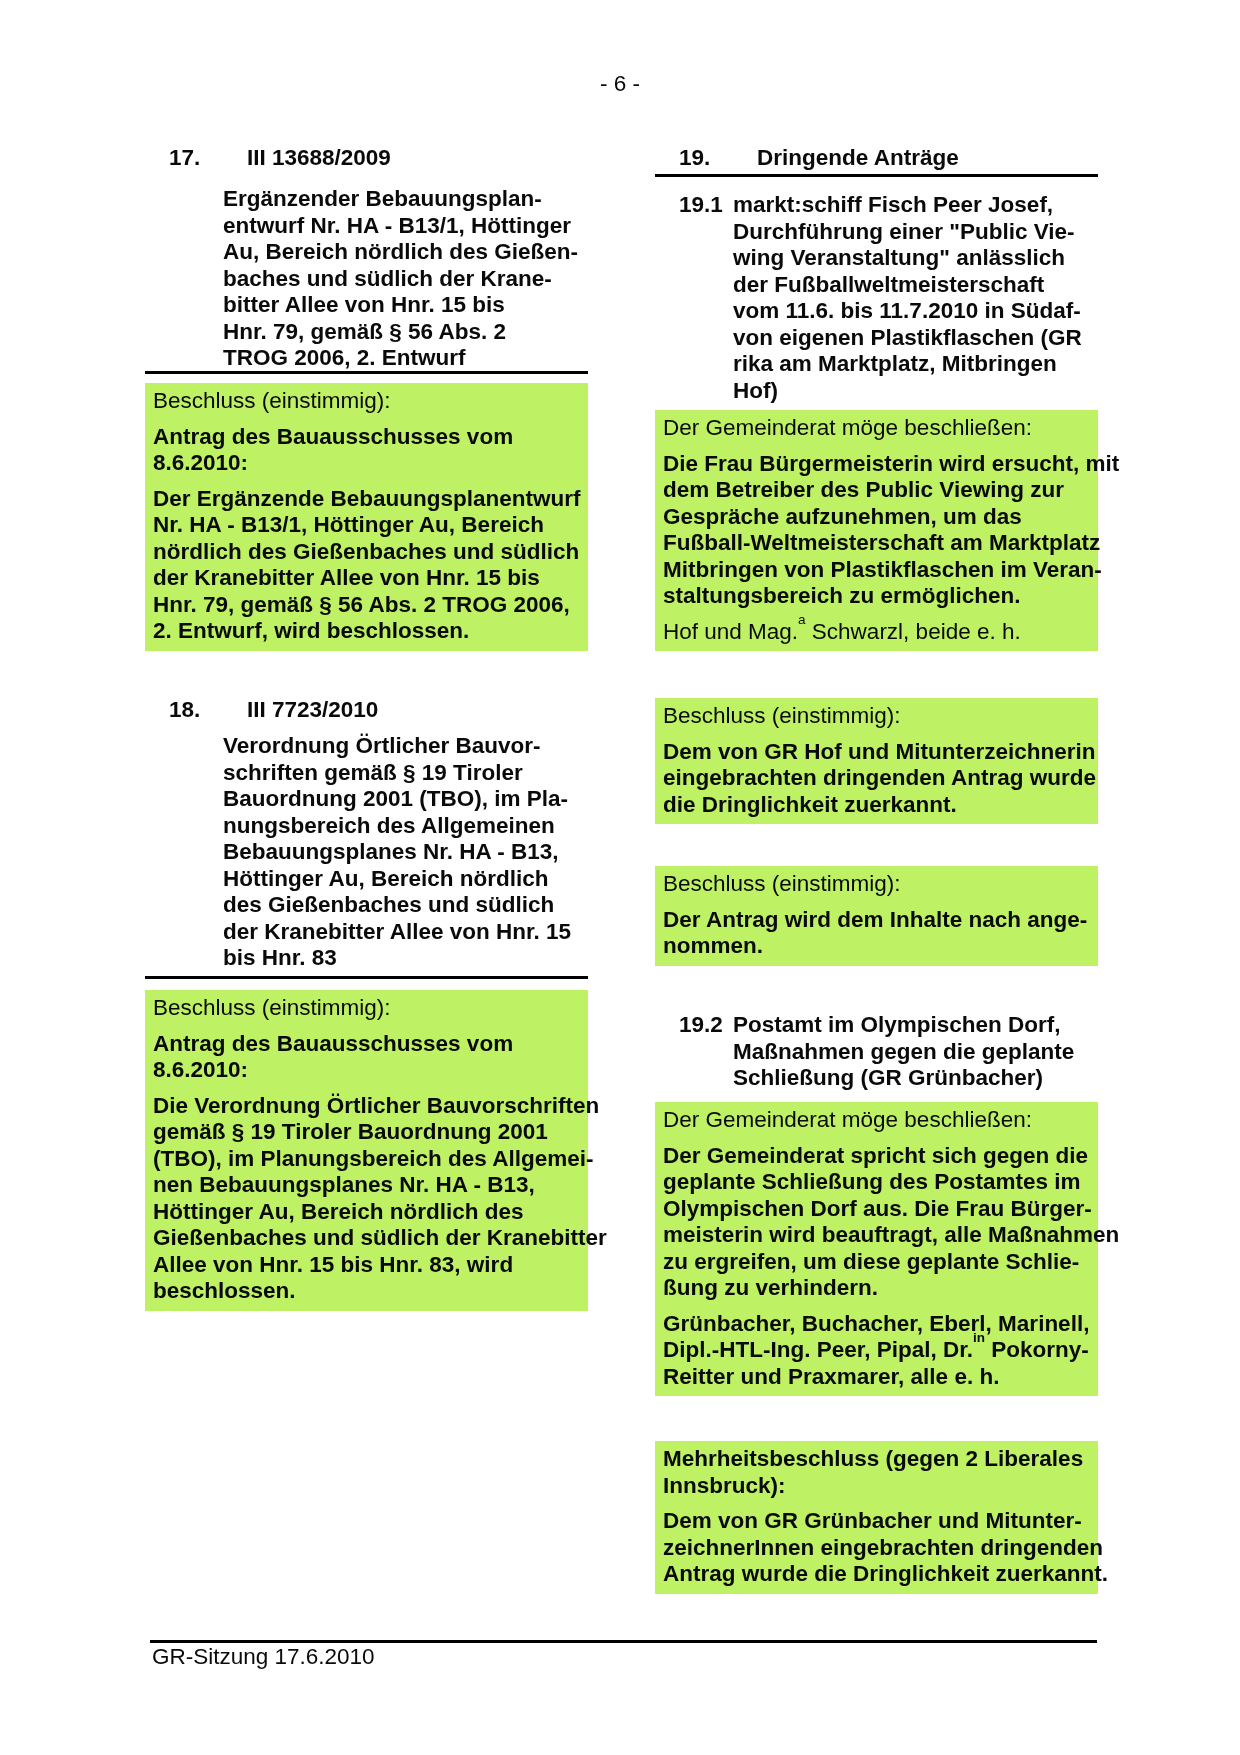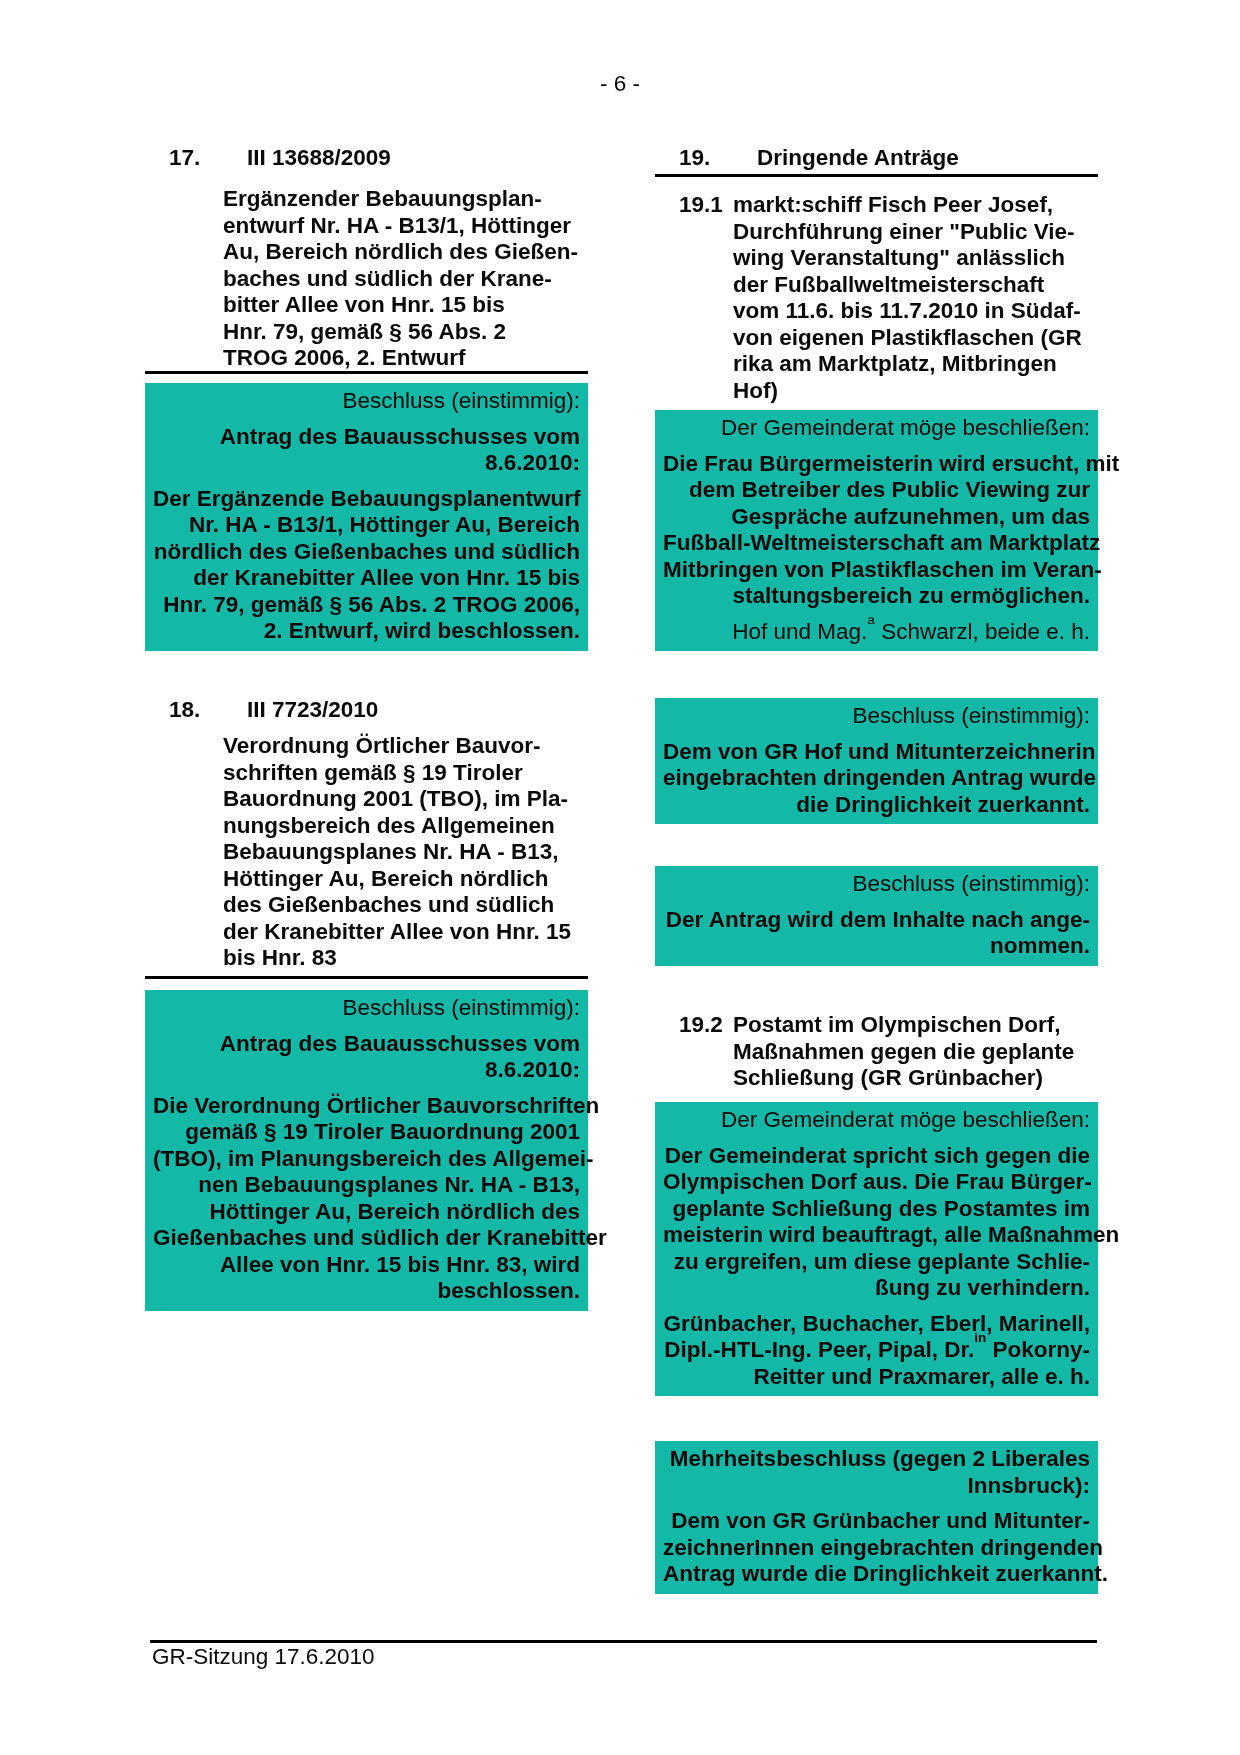--- a/index.html
+++ b/index.html
@@ -6,21 +6,21 @@
   .page{position:relative;width:1240px;height:1755px;background:#ffffff;overflow:hidden;
         font-family:"Liberation Sans","DejaVu Sans",sans-serif;color:#0a0a0a;
         font-size:22.5px;line-height:26.5px;}
   .abs{position:absolute;}
   .pagenum{position:absolute;top:71px;left:0;width:1240px;text-align:center;}
   .head{font-weight:bold;white-space:nowrap;margin-left:24px;}
   .head .num{display:inline-block;width:78px;}
   .titleblock{font-weight:bold;}
   .titleblock .tl{white-space:nowrap;}
   .rule{height:3px;background:#000000;}
-  .box{background:#14b8a6;box-sizing:border-box;padding:5px 8px 6px 8px;text-align:right;}
+  .box{background:#bef264;box-sizing:border-box;padding:5px 8px 6px 8px;}
   .box p{margin:0;}
   .box p + p{margin-top:9px;}
   .box .ln{display:block;white-space:nowrap;font-weight:bold;}
   .bh{white-space:nowrap;}
   sup{font-size:60%;line-height:0;position:relative;top:-0.45em;}
   .footer-rule{position:absolute;left:150px;top:1640px;width:947px;height:3px;background:#000000;}
   .footer-text{position:absolute;left:152px;top:1644px;white-space:nowrap;}
 </style>
 </head>
 <body>
@@ -153,22 +153,22 @@
   <div class="abs titleblock" style="left:733px;top:1012px;width:365px">
     <div class="tl">Postamt im Olympischen Dorf,</div>
     <div class="tl">Maßnahmen gegen die geplante</div>
     <div class="tl">Schließung (GR Grünbacher)</div>
   </div>
 
   <div class="abs box" style="left:655px;top:1102px;width:443px">
     <p class="bh">Der Gemeinderat möge beschließen:</p>
     <p>
       <span class="ln">Der Gemeinderat spricht sich gegen die</span>
+      <span class="ln">geplante Schließung des Postamtes im</span>
       <span class="ln">Olympischen Dorf aus. Die Frau Bürger-</span>
-      <span class="ln">geplante Schließung des Postamtes im</span>
       <span class="ln">meisterin wird beauftragt, alle Maßnahmen</span>
       <span class="ln">zu ergreifen, um diese geplante Schlie-</span>
       <span class="ln">ßung zu verhindern.</span>
     </p>
     <p>
       <span class="ln">Grünbacher, Buchacher, Eberl, Marinell,</span>
       <span class="ln"><span>Dipl.-HTL-Ing. Peer, Pipal, Dr.</span><sup>in</sup><span> Pokorny-</span></span>
       <span class="ln">Reitter und Praxmarer, alle e. h.</span>
     </p>
   </div>

